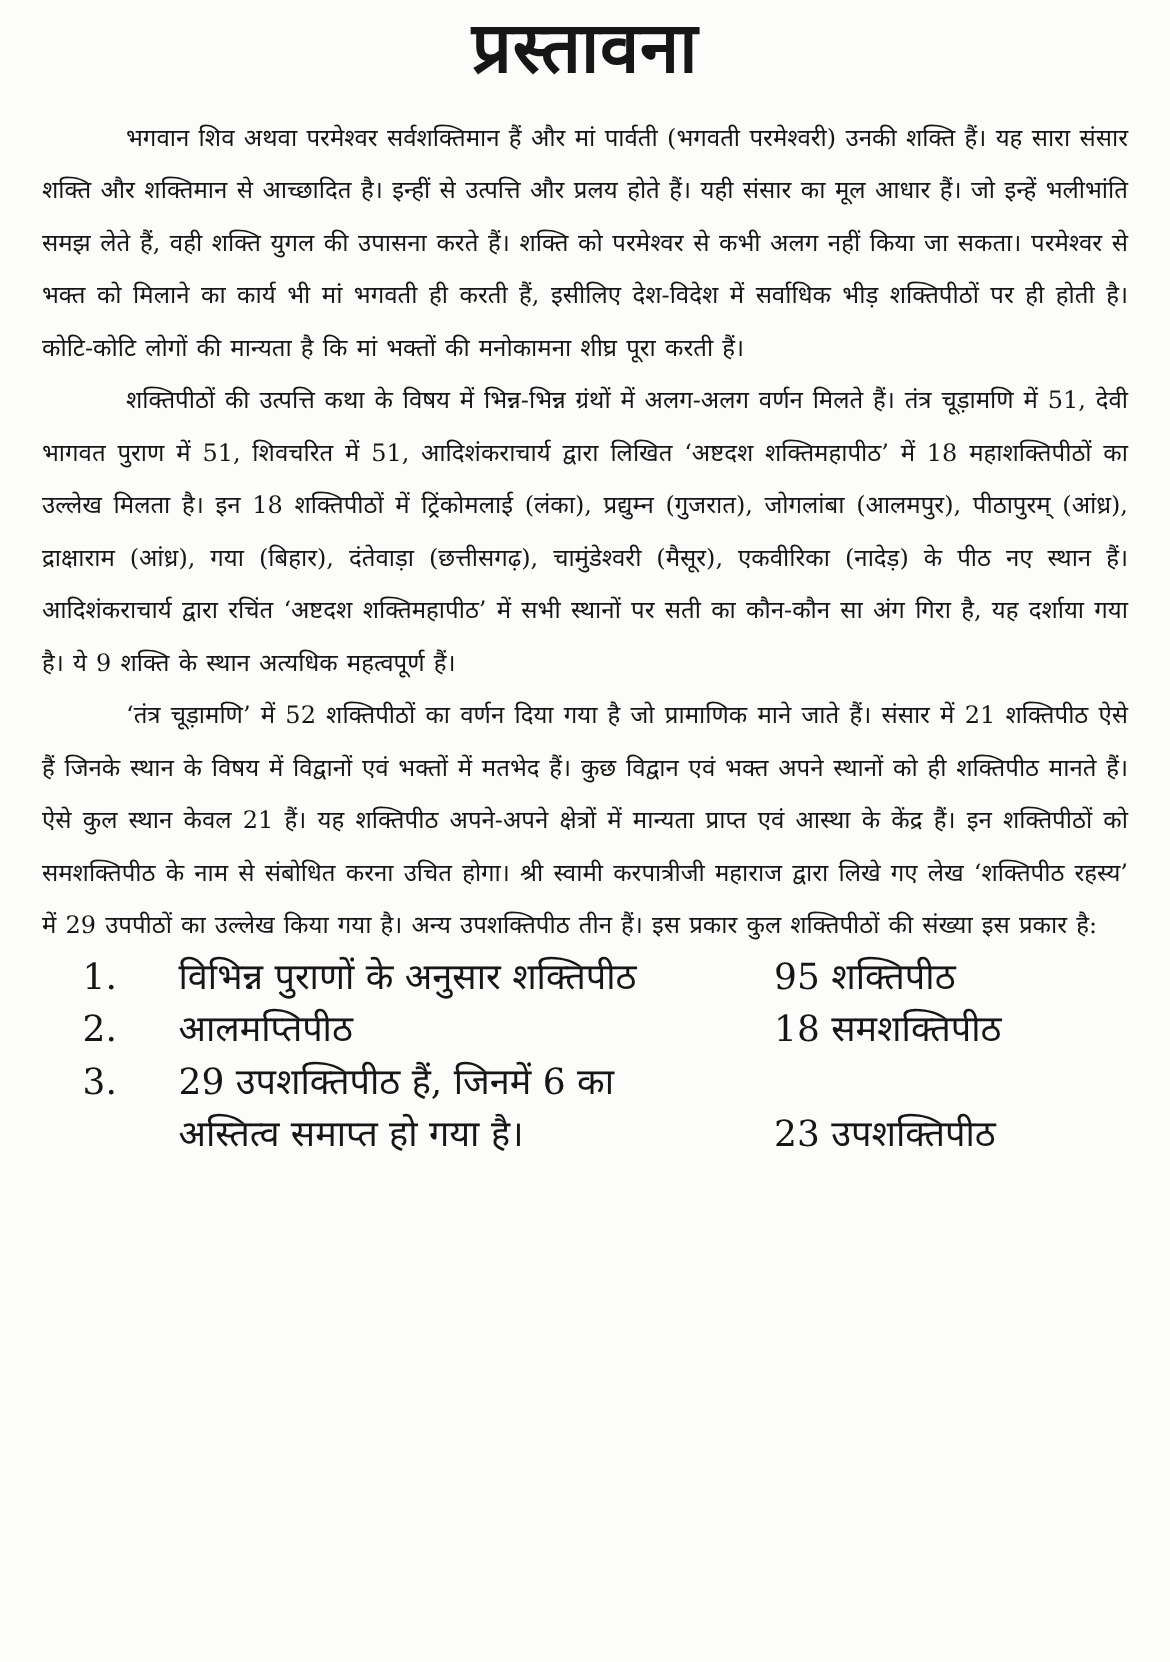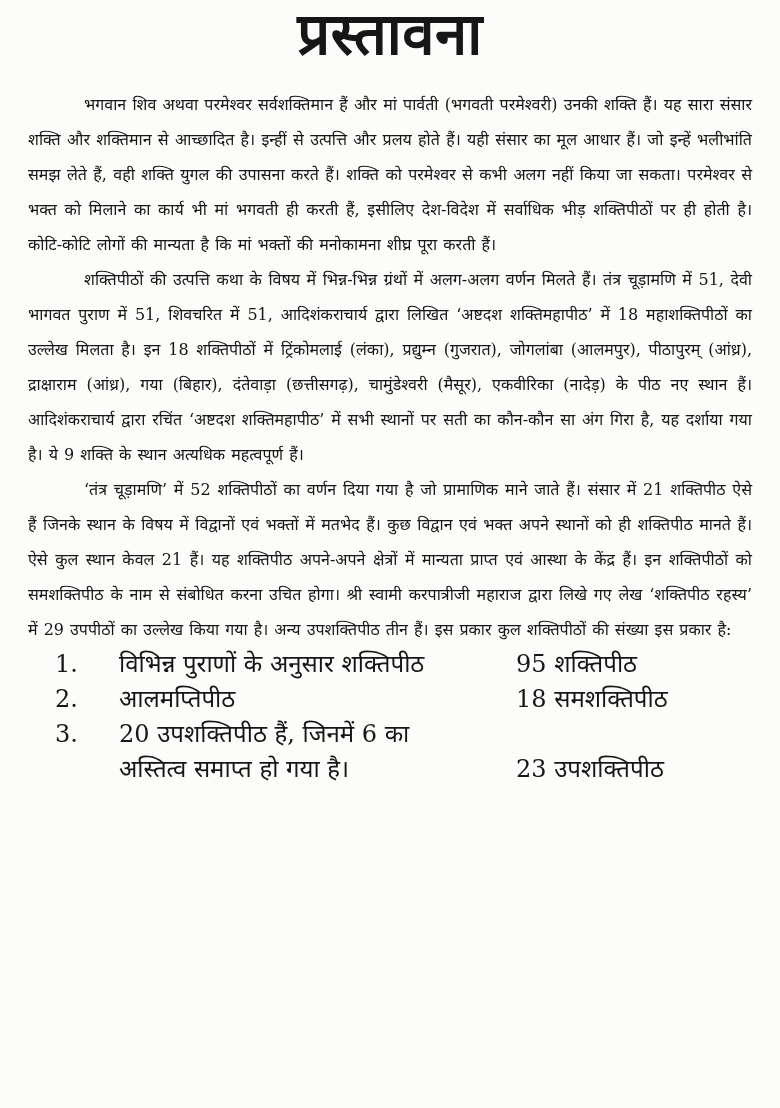--- a/index.html
+++ b/index.html
@@ -15,25 +15,24 @@
     background: #fcfcfa;
     color: #161616;
     font-family: "DejaVu Serif", "Liberation Serif", serif;
     box-sizing: border-box;
     padding: 6px 28px 0 28px;
     overflow: hidden;
   }
   .page-title {
     margin: 0 0 14px 0;
     text-align: center;
-    font-size: 58px;
+    font-size: 47px;
     line-height: 1.15;
     font-weight: 700;
     letter-spacing: 0.5px;
-    font-family: Liberation Mono, monospace;
   }
   .para {
     margin: 0;
     font-size: 16px;
     line-height: 35px;
     text-align: justify;
     text-indent: 56px;
     word-spacing: 1px;
   }
   .summary-list {
@@ -96,21 +95,21 @@
           <span>आलमप्तिपीठ</span>
           <span class="item-value">18 समशक्तिपीठ</span>
         </div>
       </div>
     </div>
 
     <div class="list-item">
       <span class="list-num">3.</span>
       <div class="item-body">
         <div class="item-line">
-          <span>20 उपशक्तिपीठ हैं, जिनमें 6 का</span>
+          <span>29 उपशक्तिपीठ हैं, जिनमें 6 का</span>
         </div>
         <div class="item-line">
           <span>अस्तित्व समाप्त हो गया है।</span>
           <span class="item-value">23 उपशक्तिपीठ</span>
         </div>
       </div>
     </div>
 
   </div>
 

